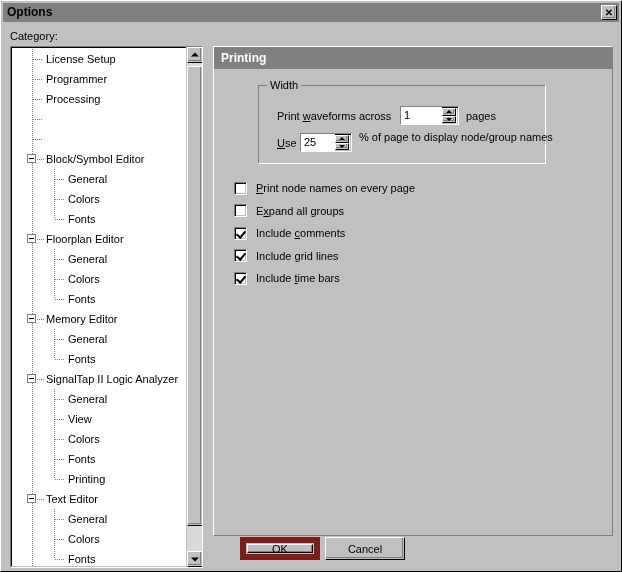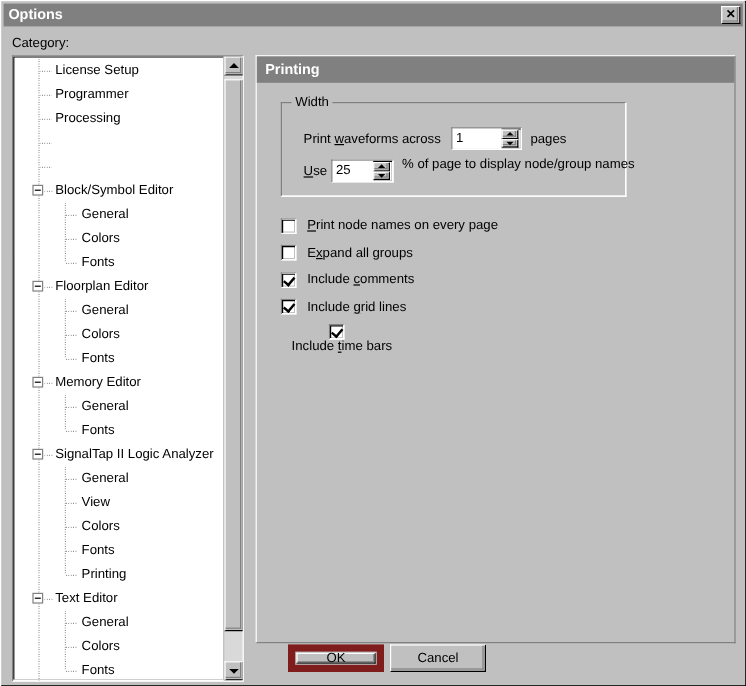--- a/index.html
+++ b/index.html
@@ -32,21 +32,21 @@
     width: 616px;
     height: 19px;
     background: #808080;
     display: flex;
     align-items: center;
     padding: 0 2px 0 4px;
     box-sizing: border-box;
   }
   #titlebar .title-text {
     flex: 1;
-    color: #ffffff;
+    color: #000000;
     font-weight: bold;
     font-size: 12px;
     letter-spacing: 0px;
     line-height: 19px;
   }
   .sysbtn {
     width: 16px;
     height: 15px;
     background: #c0c0c0;
     border-left: 1px solid #ffffff;
@@ -292,20 +292,21 @@
     box-sizing: border-box;
   }
 
   
   .groupbox {
     position: absolute;
     box-sizing: border-box;
     border: 1px solid #808080;
     border-right-color: #ffffff;
     border-bottom-color: #ffffff;
+    margin-left: 24px;
   }
   .groupbox .gb-inner {
     position: absolute;
     left: -1px; top: -1px; right: -1px; bottom: -1px;
     border: 1px solid #ffffff;
     border-left-color: transparent;
     border-top-color: transparent;
     pointer-events: none;
   }
   .gb-title {
@@ -729,21 +730,21 @@
             <span class="cblabel"><span>E</span><span class="u">x</span><span>pand all groups</span></span>
           </div>
           <div class="cbrow" style="top: 178px;">
             <span class="cbox checked"></span>
             <span class="cblabel"><span>Include </span><span class="u">c</span><span>omments</span></span>
           </div>
           <div class="cbrow" style="top: 200.5px;">
             <span class="cbox checked"></span>
             <span class="cblabel"><span>Include </span><span class="u">g</span><span>rid lines</span></span>
           </div>
-          <div class="cbrow" style="top: 223px; flex-direction: column;">
+          <div class="cbrow" style="top: 223px;">
             <span class="cbox checked"></span>
             <span class="cblabel"><span>Include </span><span class="u">t</span><span>ime bars</span></span>
           </div>
         </div>
     </div>
 
     <div class="btn default" id="ok-button">
       <span class="bi2"></span>
         <span class="bi3"></span>
       <span class="blabel">OK</span>

